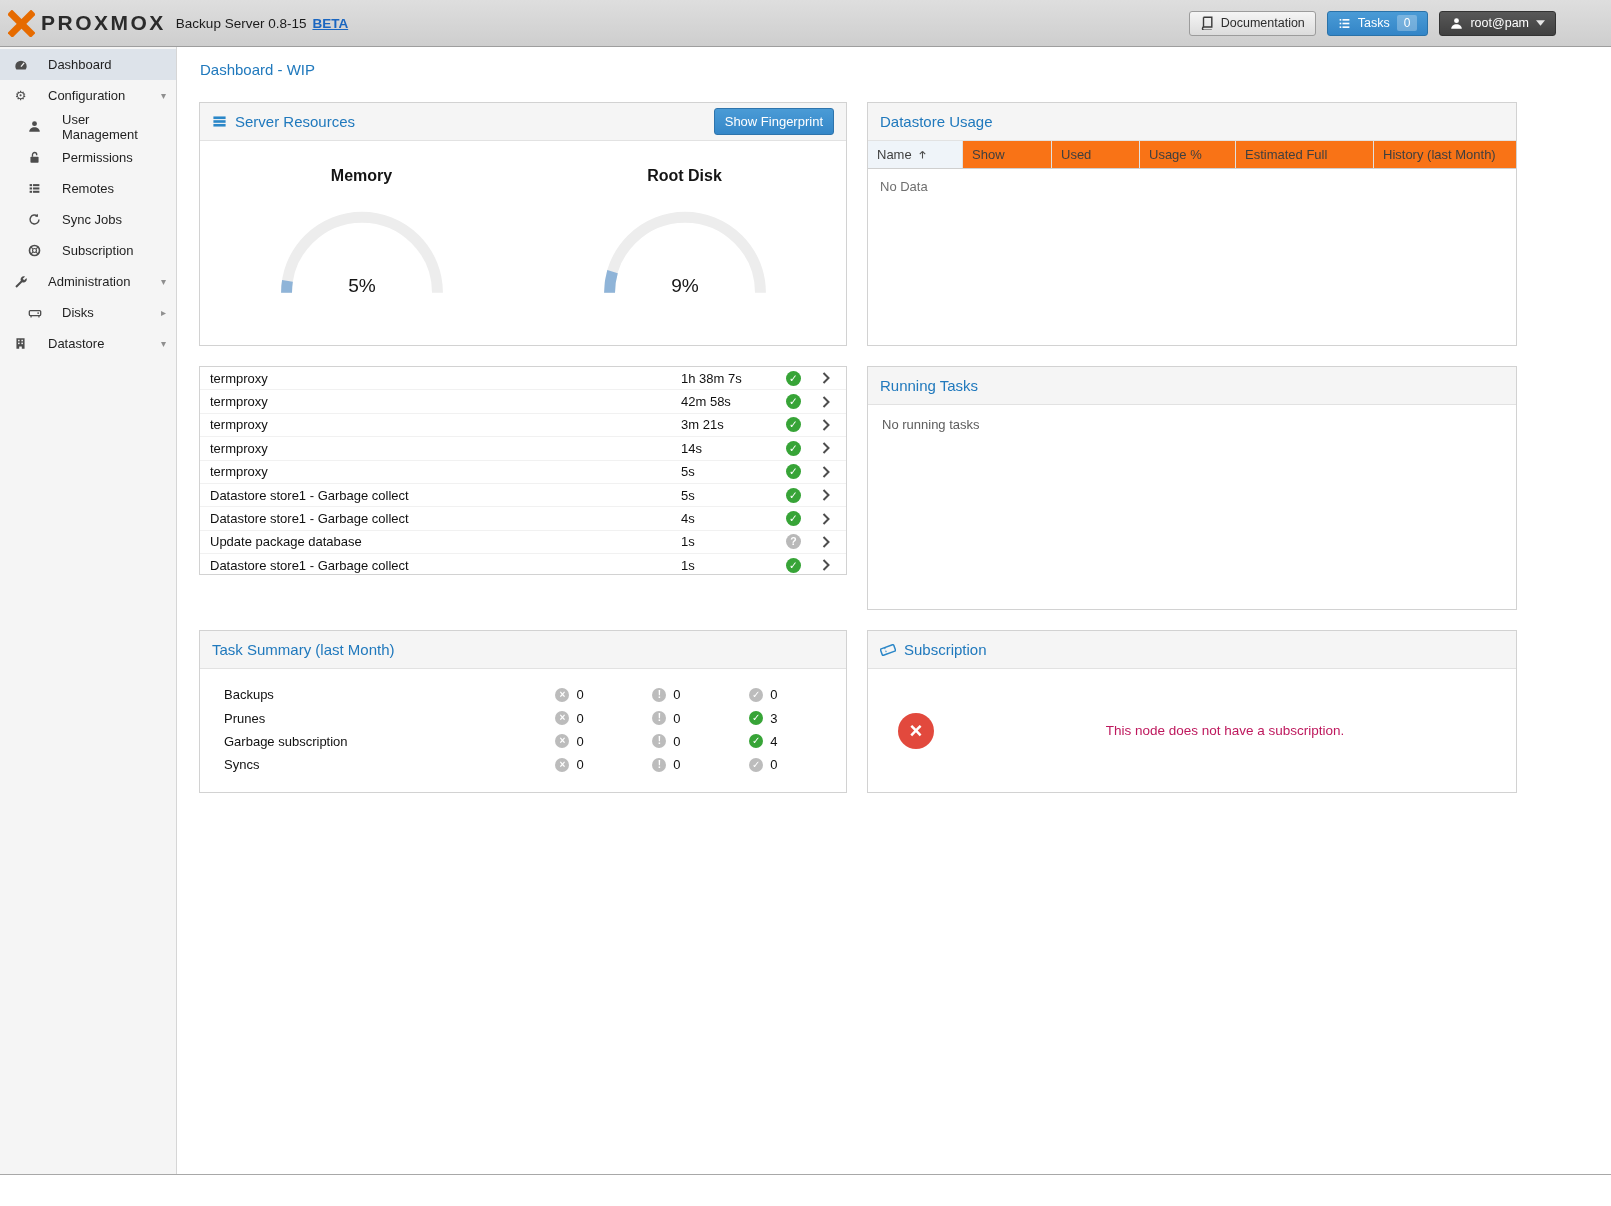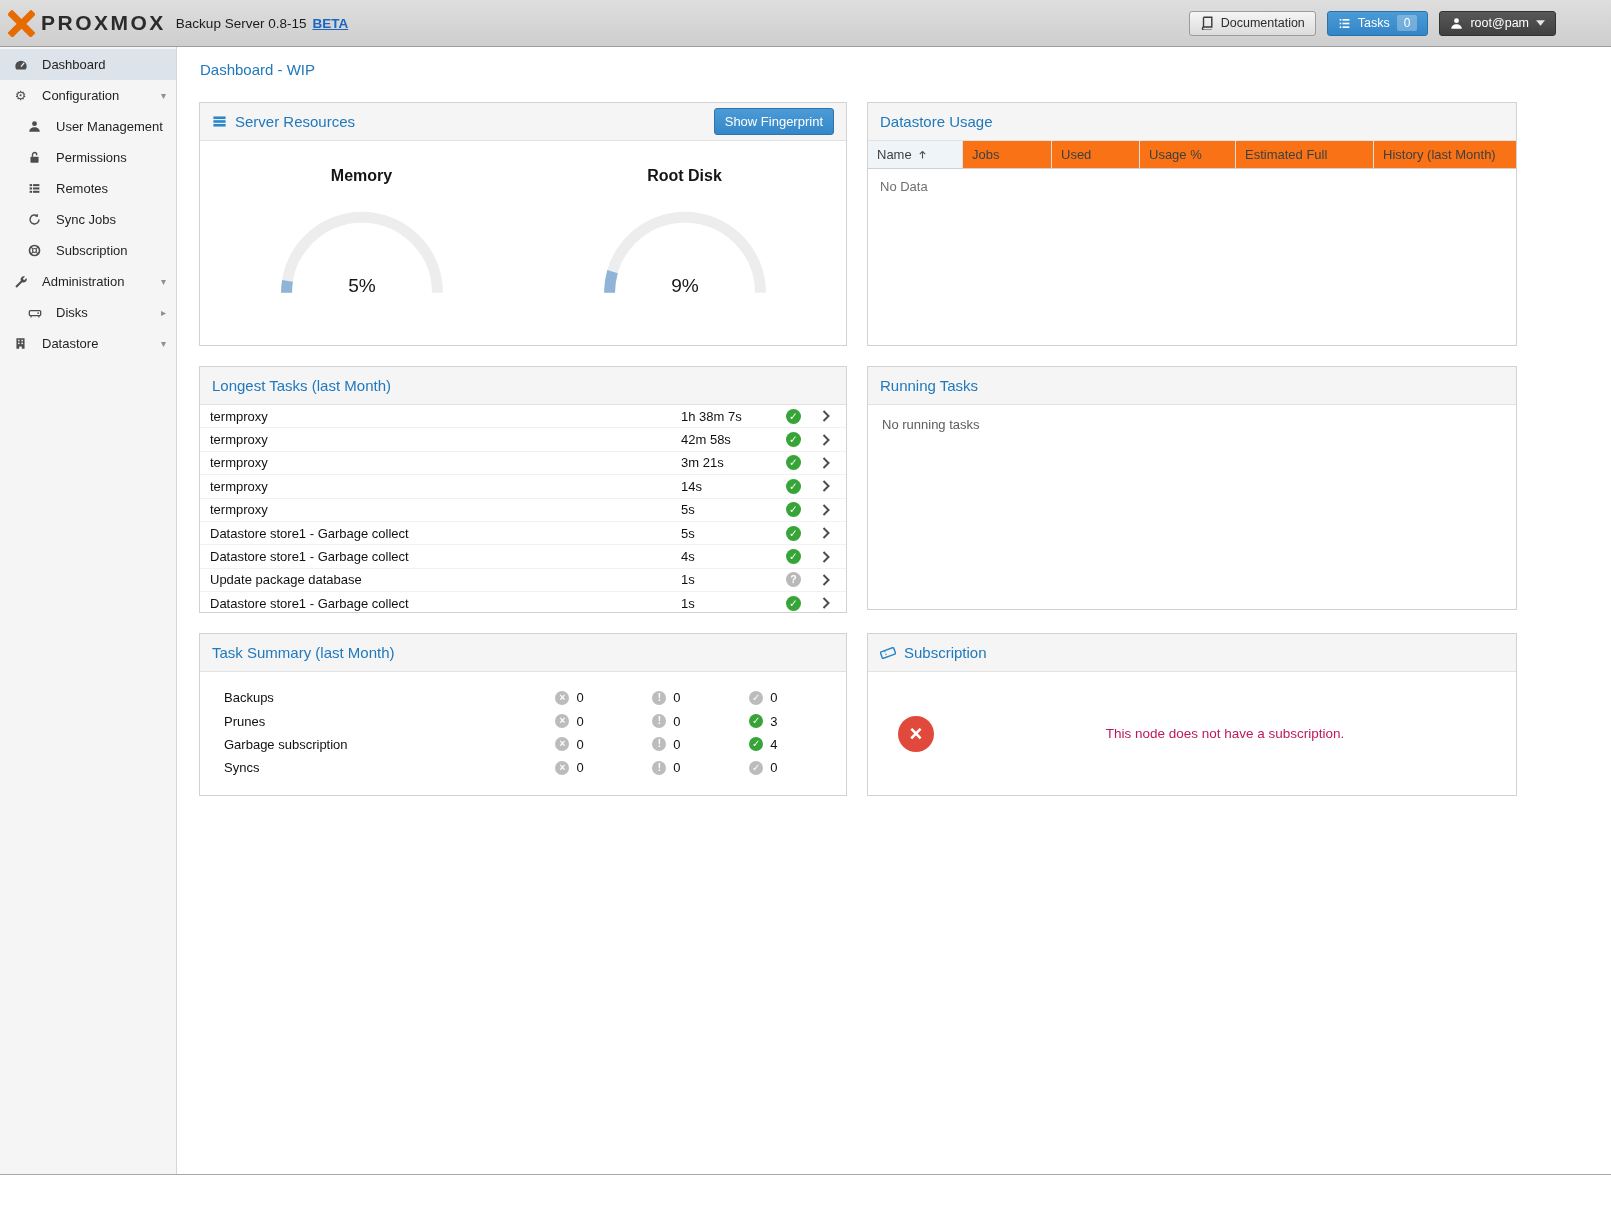--- a/index.html
+++ b/index.html
@@ -17,21 +17,21 @@
   .tb-btn { display:flex; align-items:center; gap:7px; height:25px; padding:0 10px; border-radius:3px;
             font-size:12.5px; cursor:pointer; margin-left:11px; }
   .tb-btn.light { background:linear-gradient(#f5f5f5,#dcdcdc); border:1px solid #9c9c9c; color:#2c2c2c; }
   .tb-btn.blue  { background:linear-gradient(#4a9bd6,#3385c7); border:1px solid #2a72a8; color:#fff; }
   .tb-btn.dark  { background:linear-gradient(#585858,#404040); border:1px solid #333; color:#fff; }
   .tasks-badge { background:rgba(255,255,255,.28); border-radius:2px; padding:1px 7px; font-size:12px; color:#fff; }
 
   
   .layout { display:flex; height:1128px; border-bottom:1px solid #a8a8a8; }
   .sidebar { width:177px; background:#f5f5f5; border-right:1px solid #d6d6d6; padding-top:2px; flex:none; }
-  .side-item { height:31px; display:flex; align-items:center; gap:14px; padding:0 10px 0 13px; cursor:pointer; font-size:13px; color:#1f1f1f; }
+  .side-item { height:31px; display:flex; align-items:center; gap:20px; padding:0 10px 0 13px; cursor:pointer; font-size:13px; color:#1f1f1f; }
   .side-item.sub { padding-left:27px; }
   .side-item.selected { background:#dde3ea; }
   .s-icon { width:15px; display:inline-flex; justify-content:center; color:#4d4d4d; font-size:13px; flex:none; }
   .expander { margin-left:auto; color:#8f8f8f; font-size:10px; }
 
   .content { flex:1; background:#fff; display:flex; flex-direction:column; }
   .titlebar { padding:14px 0 10px 23px; }
   .page-title { font-size:15px; color:#2079bd; font-weight:normal; }
   .panels { padding:14px 0 0 22px; display:grid; grid-template-columns:648px 650px; column-gap:20px; row-gap:20px; align-items:start; }
 
@@ -316,43 +316,40 @@
             <div class="grid-header">
               <div class="grid-cell sorted gc-name">
                 <span>Name</span>
                 <span style="display:inline-flex;">
                   <svg width="9" height="10" viewBox="0 0 10 11">
                       <path d="M5 1.5v8M5 1.5L2 4.5M5 1.5l3 3" stroke="#4d4d4d" stroke-width="1.2" fill="none"></path>
                     </svg>
                 </span>
               </div>
               <div class="grid-cell gc-size">
-                  <span>Jobs</span>
+                  <span>Show</span>
                 </div>
               <div class="grid-cell gc-used">
                   <span>Used</span>
                 </div>
               <div class="grid-cell gc-usage">
                   <span>Usage %</span>
                 </div>
               <div class="grid-cell gc-est">
                   <span>Estimated Full</span>
                 </div>
               <div class="grid-cell gc-hist">
                   <span>History (last Month)</span>
                 </div>
             </div>
             <div class="empty-text">No Data</div>
           </div>
         </div>
 
         <div class="panel">
-          <div class="panel-header">
-            <span class="panel-title">Longest Tasks (last Month)</span>
-          </div>
           <div class="task-list">
               <div class="task-row">
                 <span class="task-name">termproxy</span>
                 <span class="task-duration">1h 38m 7s</span>
                 <span class="circle-icon status-col ok">✓</span>
                 <span class="row-chevron">
                   <svg width="8" height="12" viewBox="0 0 8 12">
                     <path d="M1.5 1l5 5-5 5" fill="none" stroke="#4d4d4d" stroke-width="2"></path>
                   </svg>
                 </span>

